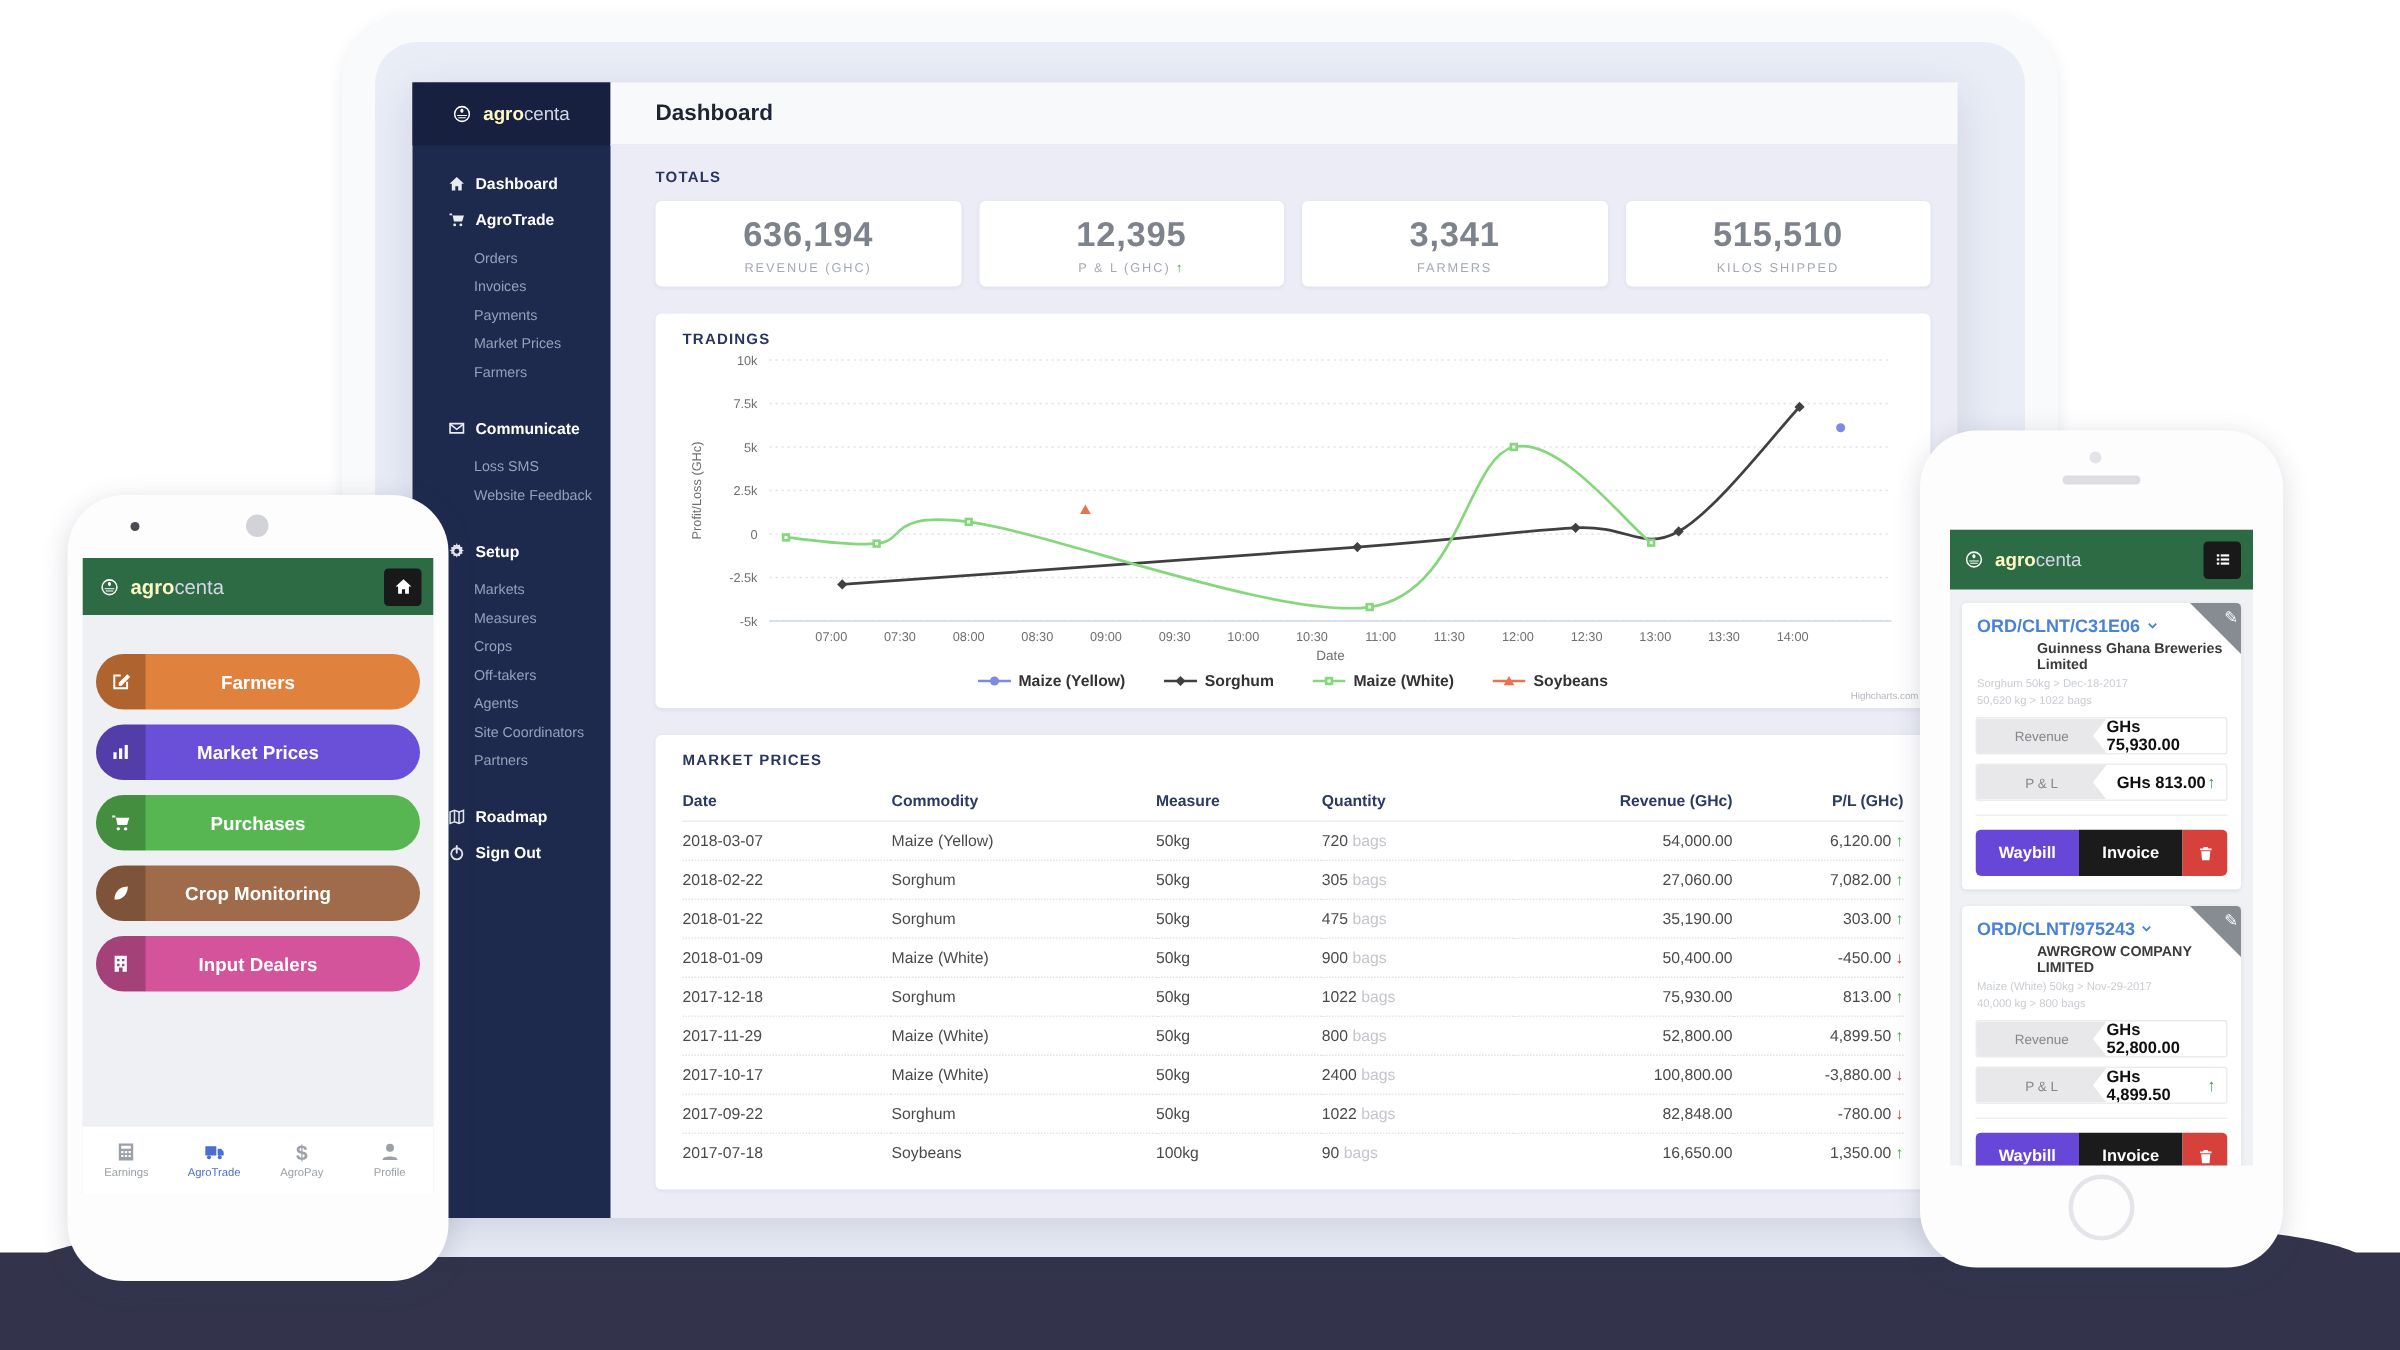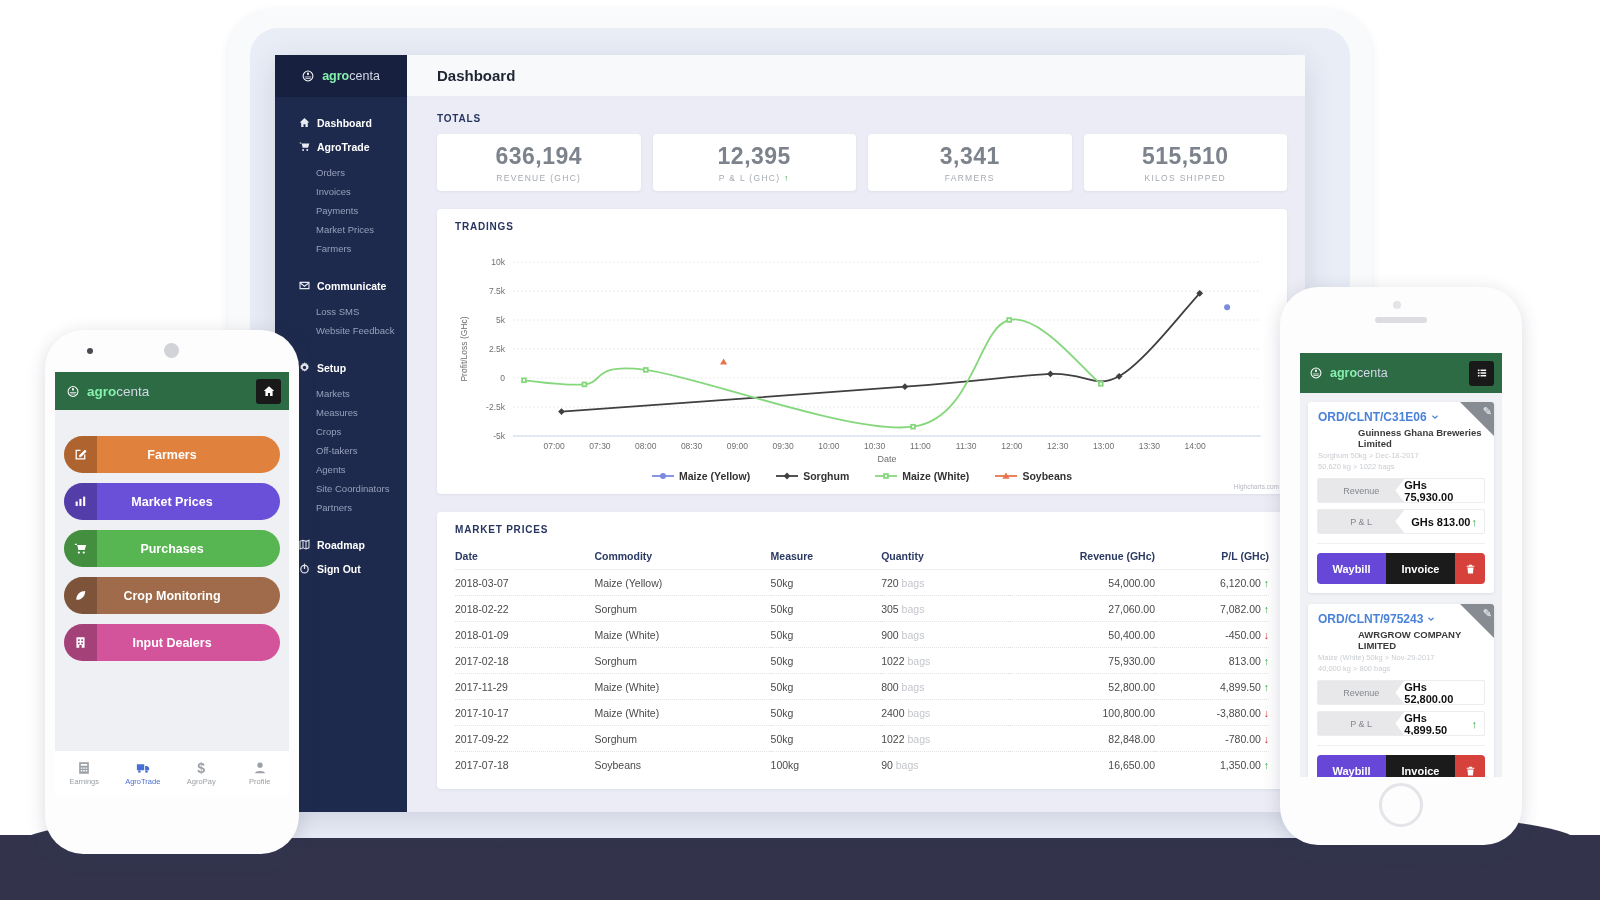--- a/index.html
+++ b/index.html
@@ -20,21 +20,21 @@
     background:#e9edf6; border-radius:28px 28px 0 0; }
 
   .appwin { position:absolute; left:275px; top:55px; width:1030px; height:757px;
     display:flex; box-shadow:0 8px 28px rgba(40,50,90,.14); background:#ebecf5; }
 
   
   .sidebar { width:132px; background:#1e2a4d; display:flex; flex-direction:column; flex:none; }
   .logo-block { height:42px; background:#17213f; display:flex; align-items:center; justify-content:center; flex:none; }
   .logo { display:inline-flex; align-items:center; color:#fff; }
   .logo svg { width:16px; height:16px; margin-right:4px; }
-  .logo b { font-size:12.5px; font-weight:bold; color:#86efac; }
+  .logo b { font-size:12.5px; font-weight:bold; color:#fef9c3; }
   .logo i { font-size:12.5px; font-style:normal; font-weight:normal; color:#d3d8e6; }
   .snav { padding:20px 10px 0 24px; }
   .snav-item { display:flex; align-items:center; color:#fff; font-size:10.5px; font-weight:bold; cursor:pointer; margin-bottom:6px; }
   .snav-icon { width:12px; height:12px; margin-right:6px; display:inline-flex; color:#e8ebf2; font-size:10px; line-height:12px; }
   .snav-icon svg { width:11px; height:11px; }
   .snav-sub { padding:4px 0 10px 17px; }
   .snav-sub-item { font-size:9.5px; color:#97a0bb; line-height:12px; padding:3.5px 0; width:80px; cursor:pointer; }
   .snav-group { margin-bottom:12px; }
 
   
@@ -46,21 +46,21 @@
 
   .cards { display:flex; gap:12px; margin:10px 0 18px; }
   .tcard { flex:1; background:#fff; border-radius:4px; box-shadow:0 1px 3px rgba(40,50,90,.07); text-align:center; padding:9px 0 8px; }
   .tcard .val { font-size:23px; font-weight:bold; color:#7d838c; letter-spacing:.5px; }
   .tcard .lbl { font-size:8.5px; color:#a4a9b1; letter-spacing:1.3px; margin-top:3px; }
   .arrow-up { color:#35a745; font-weight:bold; }
   .arrow-down { color:#d23b3b; font-weight:bold; }
 
   .panel { background:#fff; border-radius:4px; box-shadow:0 1px 3px rgba(40,50,90,.07); padding:12px 18px; position:relative; }
   .panel.chart-panel { margin-bottom:18px; }
-  #chart-box { margin-top:24px; }
+  #chart-box { margin-top:2px; }
   #chart-box svg { display:block; }
   .legend { display:flex; justify-content:center; gap:26px; align-items:center; margin-top:2px; }
   .leg-item { display:inline-flex; align-items:center; gap:5px; font-size:10.5px; font-weight:bold; color:#333; cursor:pointer; }
   .credit { position:absolute; right:8px; bottom:4px; font-size:6.5px; color:#b5b8bf; }
 
   table.mp { width:100%; border-collapse:collapse; font-size:10.5px; margin-top:8px; }
   table.mp th { text-align:left; color:#2b3a63; font-weight:bold; padding:7px 0; border-bottom:1px solid #ededf0; }
   table.mp th.r, table.mp td.r { text-align:right; }
   table.mp td { padding:6.5px 0; border-bottom:1px dotted #e4e4e8; color:#4a4a4a; }
   table.mp tr:last-child td { border-bottom:none; }
@@ -388,29 +388,37 @@
                 </tr>
                 <tr>
                   <td>2018-02-22</td>
                   <td>Sorghum</td>
                   <td>50kg</td>
                   <td>305 <span class="bags">bags</span></td>
                   <td class="r">27,060.00</td>
                   <td class="r">7,082.00<span class="arrow-up"> ↑</span></td>
                 </tr>
                 <tr>
+                  <td>2018-01-22</td>
+                  <td>Sorghum</td>
+                  <td>50kg</td>
+                  <td>475 <span class="bags">bags</span></td>
+                  <td class="r">35,190.00</td>
+                  <td class="r">303.00<span class="arrow-up"> ↑</span></td>
+                </tr>
+                <tr>
                   <td>2018-01-09</td>
                   <td>Maize (White)</td>
                   <td>50kg</td>
                   <td>900 <span class="bags">bags</span></td>
                   <td class="r">50,400.00</td>
                   <td class="r">-450.00<span class="arrow-down"> ↓</span></td>
                 </tr>
                 <tr>
-                  <td>2017-02-18</td>
+                  <td>2017-12-18</td>
                   <td>Sorghum</td>
                   <td>50kg</td>
                   <td>1022 <span class="bags">bags</span></td>
                   <td class="r">75,930.00</td>
                   <td class="r">813.00<span class="arrow-up"> ↑</span></td>
                 </tr>
                 <tr>
                   <td>2017-11-29</td>
                   <td>Maize (White)</td>
                   <td>50kg</td>

